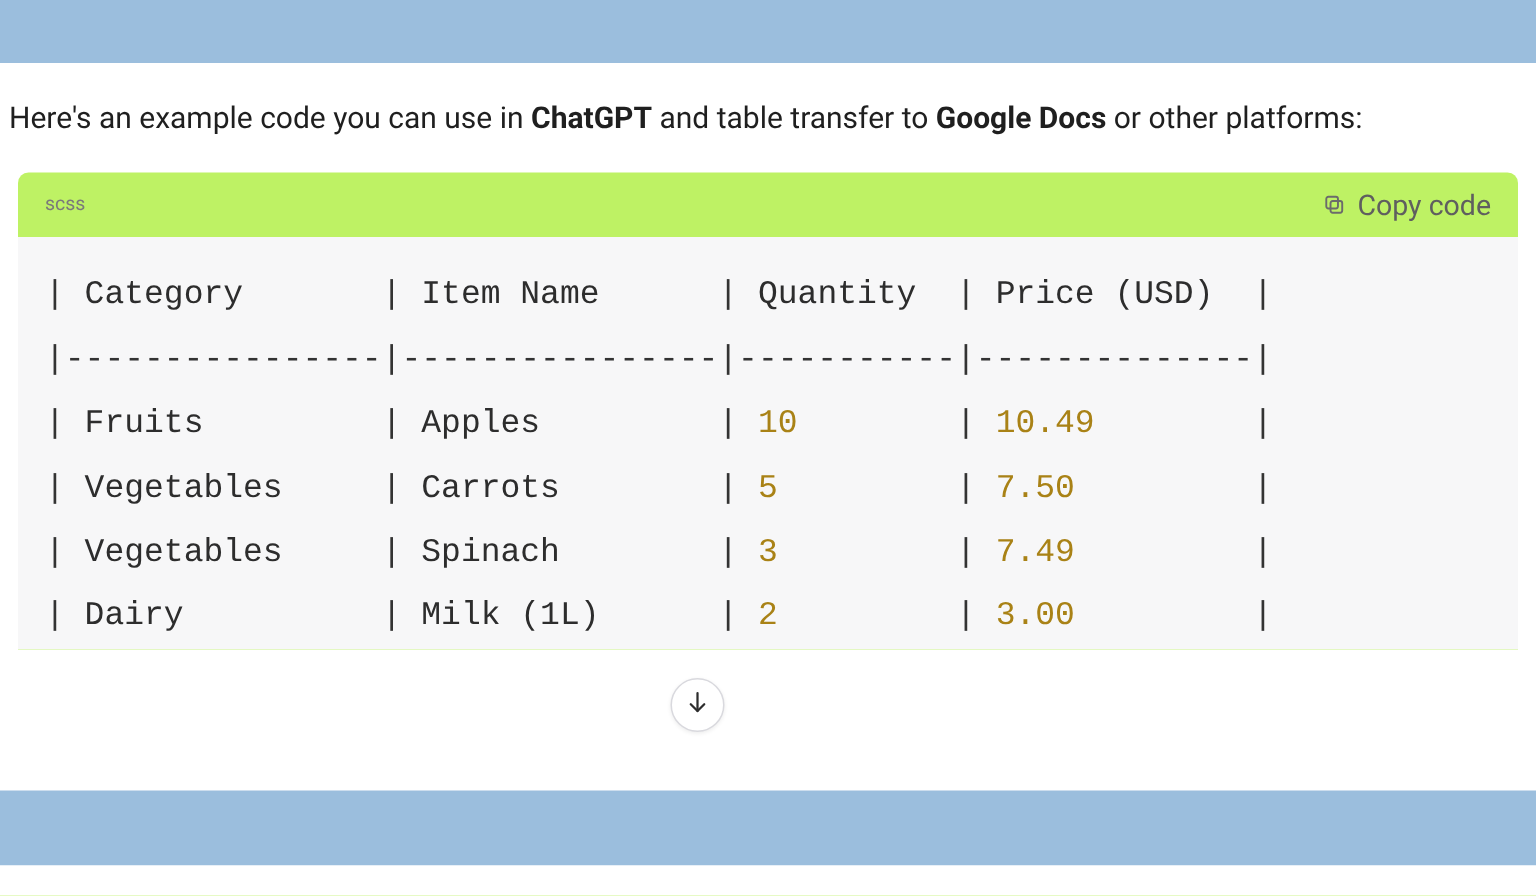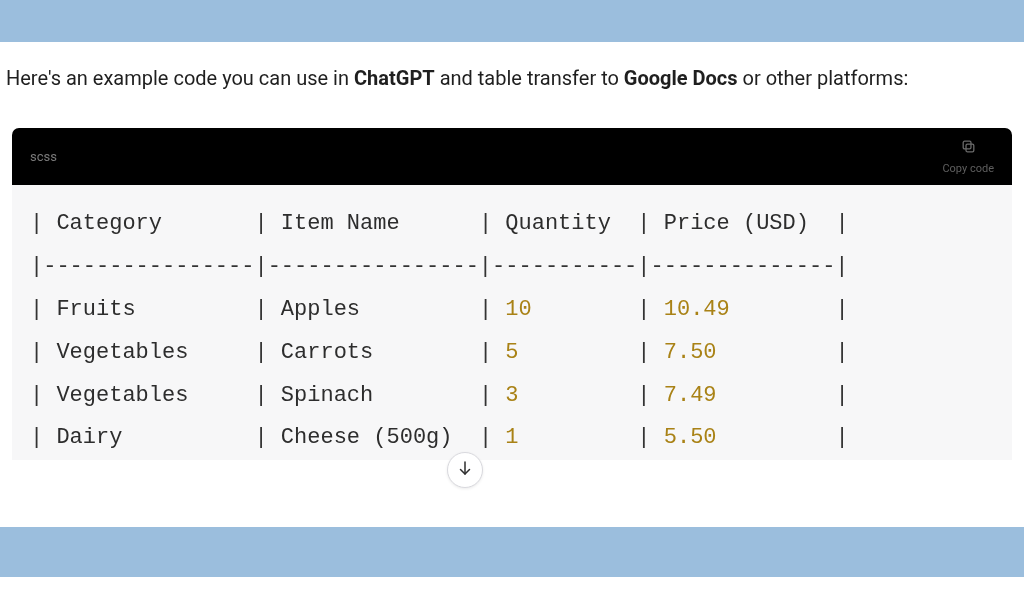--- a/index.html
+++ b/index.html
@@ -36,23 +36,23 @@
       padding: 18px 6px 0 6px;
     }
     .intro {
       font-size: 20px;
       line-height: 1.8;
       color: #1f1f1f;
       padding-bottom: 16px;
     }
     .intro b { font-weight: 700; margin-top: 28px; }
     .code-box {
-      background: #000000;
+      background: #bef264;
       border-radius: 7px 7px 0 0;
-      margin: 16px 6px;
+      margin: 3px 6px;
       position: relative;
       overflow: hidden;
     }
     .code-header {
       display: flex;
       justify-content: space-between;
       align-items: center;
       padding: 10px 18px 10px 18px;
       font-size: 14px;
       color: #6b6b6b;
@@ -60,22 +60,21 @@
     .code-lang {
       font-size: 13px;
       color: #7a7a7a;
     }
     .copy-wrap {
       display: flex;
       align-items: center;
       gap: 7px;
       cursor: pointer;
       color: #5f5f5f;
-      font-size: 11px;
-      flex-direction: column;
+      font-size: 19px;
     }
     .copy-icon { display: inline-flex; }
     .copy-icon svg { width: 17px; height: 17px; stroke: #6b6b6b; }
     .code-body {
       background: #f7f7f8;
       padding: 18px 18px 0 18px;
       font-family: "SFMono-Regular", Consolas, "Liberation Mono", Menlo, monospace;
       font-size: 22px;
       line-height: 1.95;
       color: #333;
@@ -126,21 +125,21 @@
         </span>
         <span>Copy code</span>
       </span>
     </div>
     <div class="code-body" id="code-body">
         <div class="code-line"><span class="tok-plain">| </span><span class="tok-ident">Category      </span><span class="tok-plain"> | </span><span class="tok-ident">Item Name     </span><span class="tok-plain"> | </span><span class="tok-ident">Quantity </span><span class="tok-plain"> | </span><span class="tok-ident">Price (USD) </span><span class="tok-plain"> |</span></div>
         <div class="code-line"><span class="hr-row">|----------------|----------------|-----------|--------------|</span></div>
         <div class="code-line"><span class="tok-plain">| </span><span class="tok-ident">Fruits        </span><span class="tok-plain"> | </span><span class="tok-ident">Apples        </span><span class="tok-plain"> | </span><span class="tok-num">10       </span><span class="tok-plain"> | </span><span class="tok-num">10.49       </span><span class="tok-plain"> |</span></div>
         <div class="code-line"><span class="tok-plain">| </span><span class="tok-ident">Vegetables    </span><span class="tok-plain"> | </span><span class="tok-ident">Carrots       </span><span class="tok-plain"> | </span><span class="tok-num">5        </span><span class="tok-plain"> | </span><span class="tok-num">7.50        </span><span class="tok-plain"> |</span></div>
         <div class="code-line"><span class="tok-plain">| </span><span class="tok-ident">Vegetables    </span><span class="tok-plain"> | </span><span class="tok-ident">Spinach       </span><span class="tok-plain"> | </span><span class="tok-num">3        </span><span class="tok-plain"> | </span><span class="tok-num">7.49        </span><span class="tok-plain"> |</span></div>
-        <div class="code-line"><span class="tok-plain">| </span><span class="tok-ident">Dairy         </span><span class="tok-plain"> | </span><span class="tok-ident">Cheese (500g) </span><span class="tok-plain"> | </span><span class="tok-num">1        </span><span class="tok-plain"> | </span><span class="tok-num">5.50        </span><span class="tok-plain"> |</span></div>
+        <div class="code-line"><span class="tok-plain">| </span><span class="tok-ident">Dairy         </span><span class="tok-plain"> | </span><span class="tok-ident">Milk (1L)     </span><span class="tok-plain"> | </span><span class="tok-num">2        </span><span class="tok-plain"> | </span><span class="tok-num">3.00        </span><span class="tok-plain"> |</span></div>
       </div>
   </div>
 </div>
 
 <div class="fab">
   <span>
     <svg viewBox="0 0 24 24" fill="none" stroke-width="2" stroke-linecap="round" stroke-linejoin="round">
       <line x1="12" y1="4" x2="12" y2="20"></line>
       <polyline points="6 14 12 20 18 14"></polyline>
     </svg>

